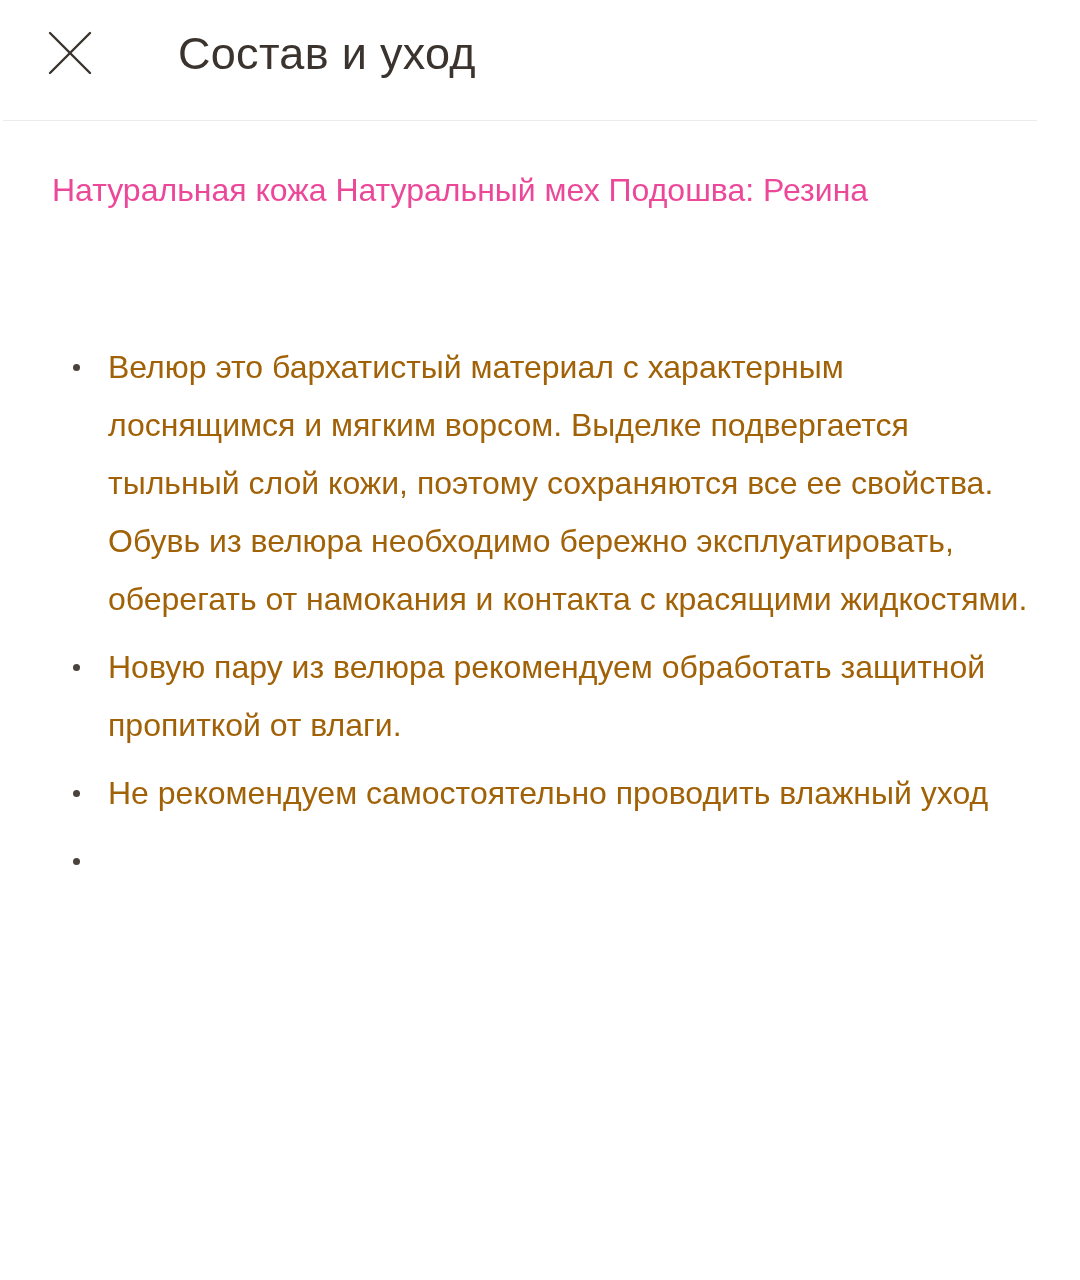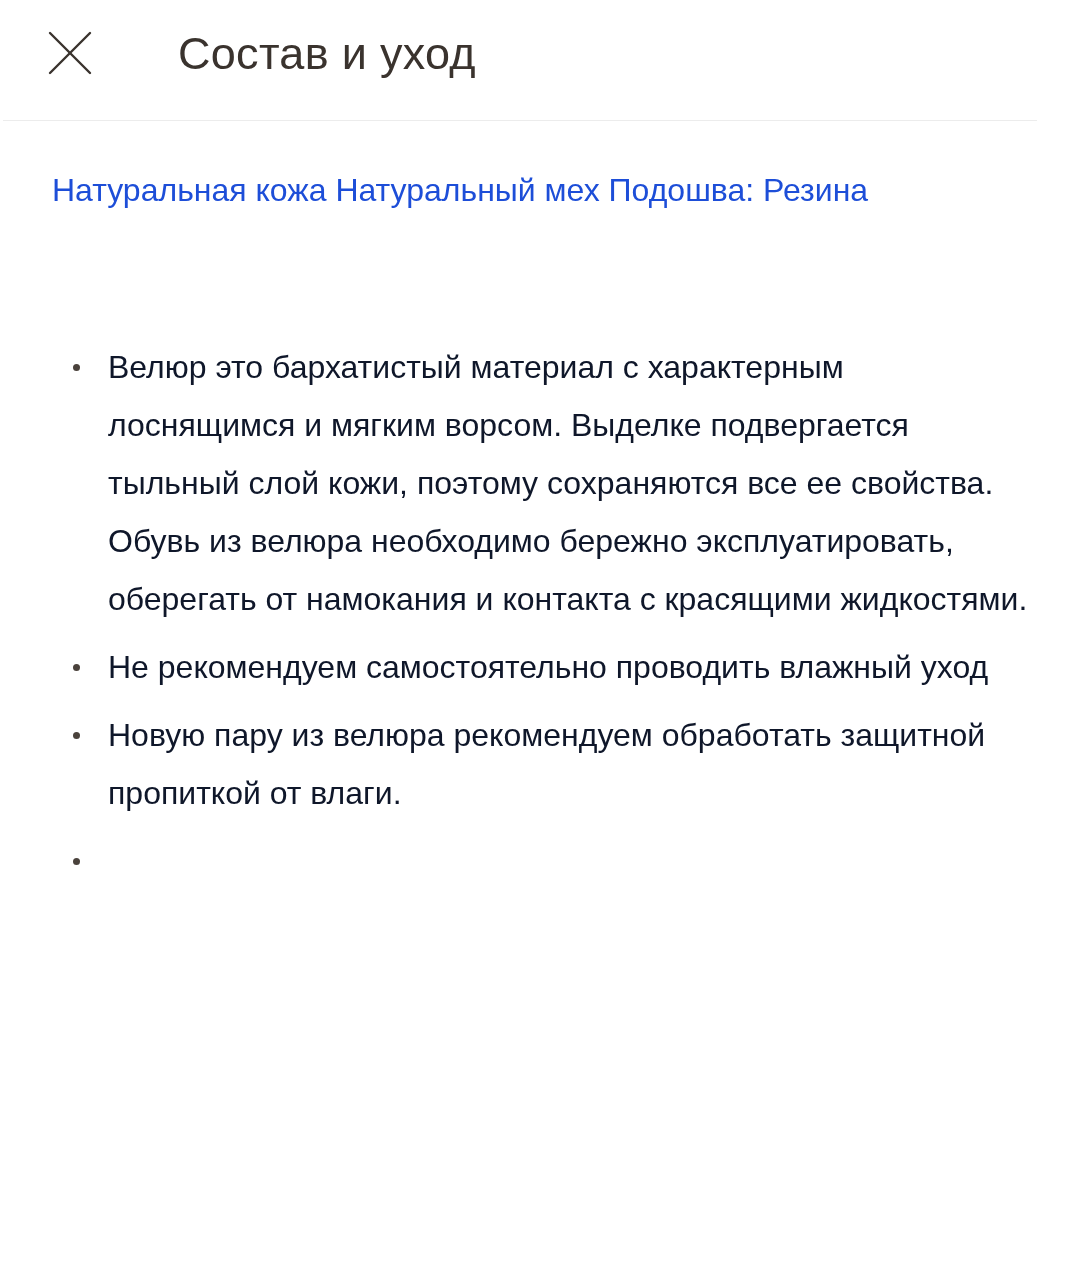--- a/index.html
+++ b/index.html
@@ -53,38 +53,38 @@
       height: 1px;
       background: #ececec;
     }
     .composition {
       position: absolute;
       left: 52px;
       top: 160px;
       width: 900px;
       font-size: 32px;
       line-height: 60px;
-      color: #1d4ed8;
+      color: #ec4899;
     }
     .care-list {
       position: absolute;
       left: 0;
       top: 338px;
       width: 1080px;
       margin: 0;
       padding: 0;
       list-style: none;
     }
     .care-item {
       position: relative;
       padding-left: 108px;
       padding-right: 50px;
       font-size: 32px;
       line-height: 58px;
-      color: #0f172a;
+      color: #a16207;
       margin-bottom: 10px;
     }
     .bullet {
       position: absolute;
       left: 73px;
       top: 26px;
       width: 7px;
       height: 7px;
       border-radius: 50%;
       background: #4a423c;
@@ -107,22 +107,22 @@
 
 <div class="composition">Натуральная кожа Натуральный мех Подошва: Резина</div>
 
 <ul class="care-list">
   <li class="care-item">
     <span class="bullet"></span>
     <span>Велюр это бархатистый материал с характерным лоснящимся и мягким ворсом. Выделке подвергается тыльный слой кожи, поэтому сохраняются все ее свойства. Обувь из велюра необходимо бережно эксплуатировать, оберегать от намокания и контакта с красящими жидкостями.</span>
   </li>
   <li class="care-item">
     <span class="bullet"></span>
-    <span>Не рекомендуем самостоятельно проводить влажный уход</span>
+    <span>Новую пару из велюра рекомендуем обработать защитной пропиткой от влаги.</span>
   </li>
   <li class="care-item">
     <span class="bullet"></span>
-    <span>Новую пару из велюра рекомендуем обработать защитной пропиткой от влаги.</span>
+    <span>Не рекомендуем самостоятельно проводить влажный уход</span>
   </li>
   <li class="care-item">
     <span class="bullet"></span>
   </li>
 </ul>
 
 </body></html>

